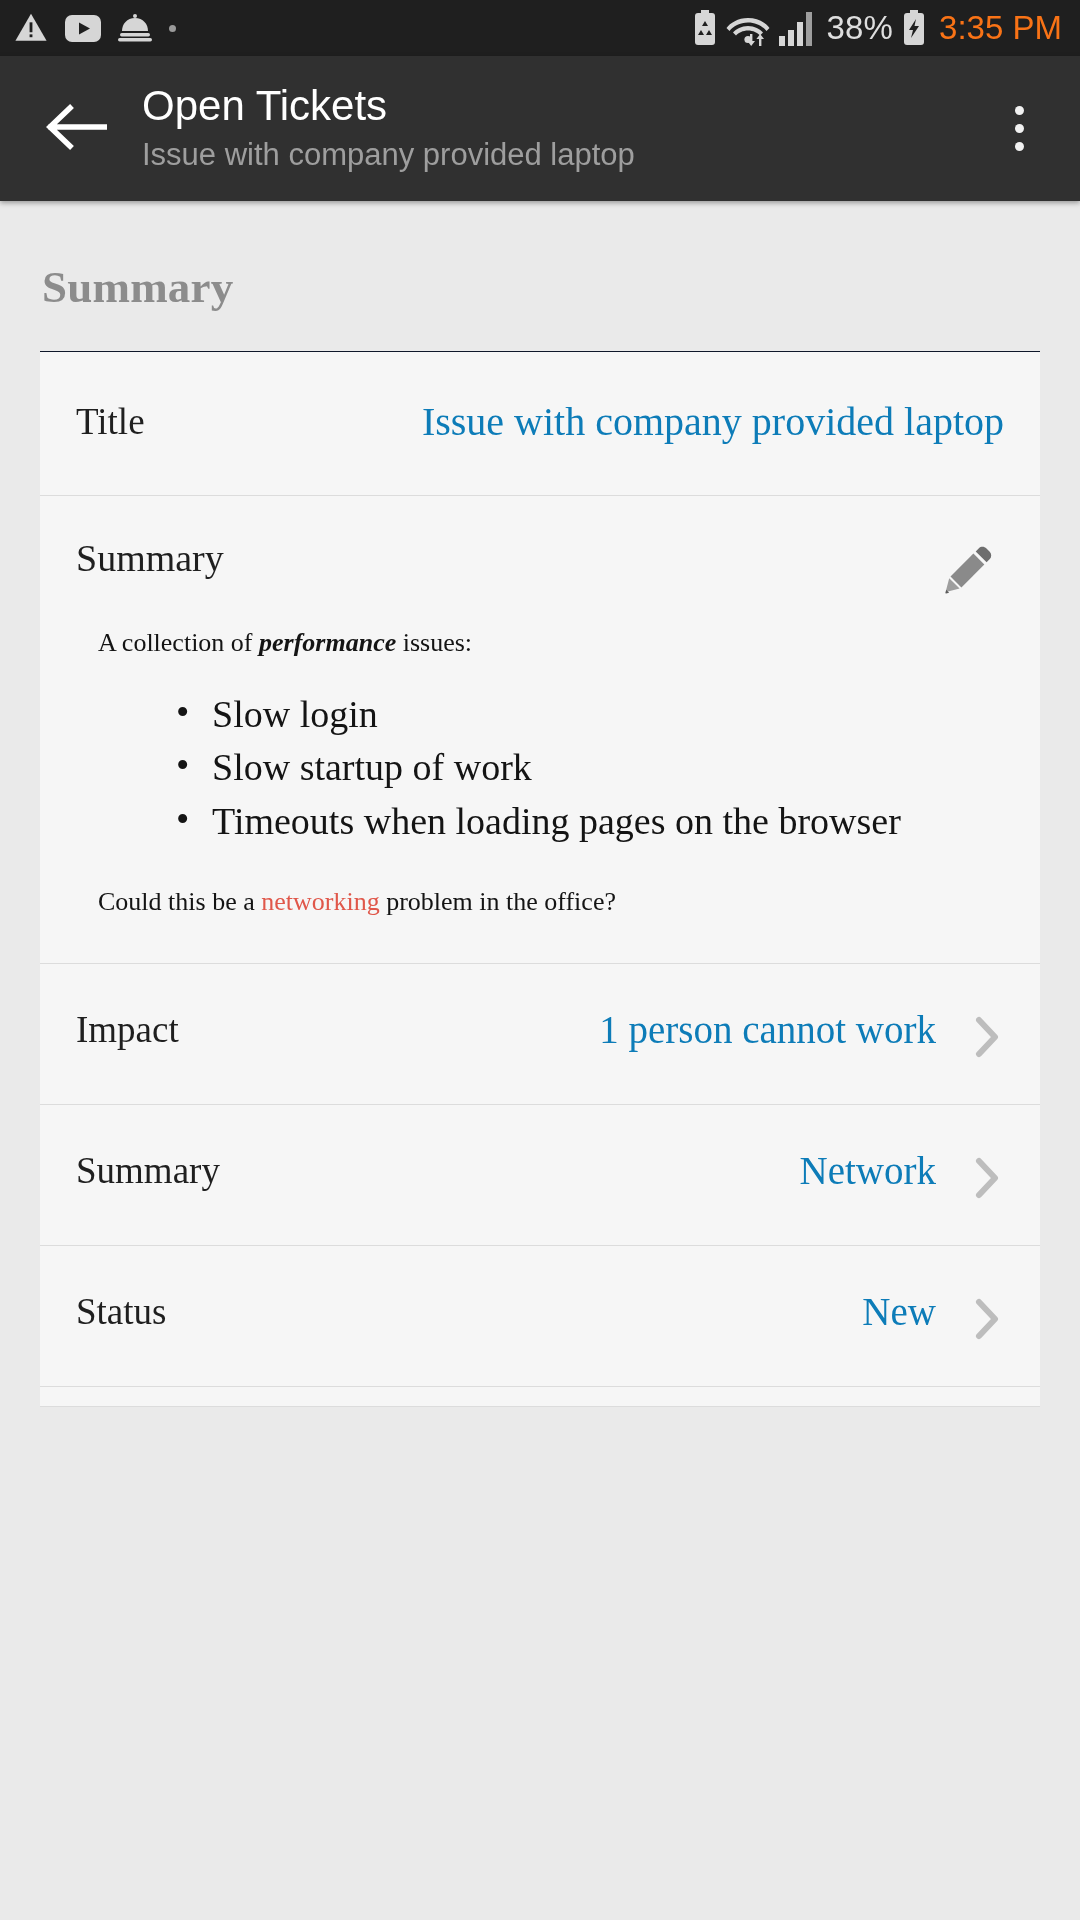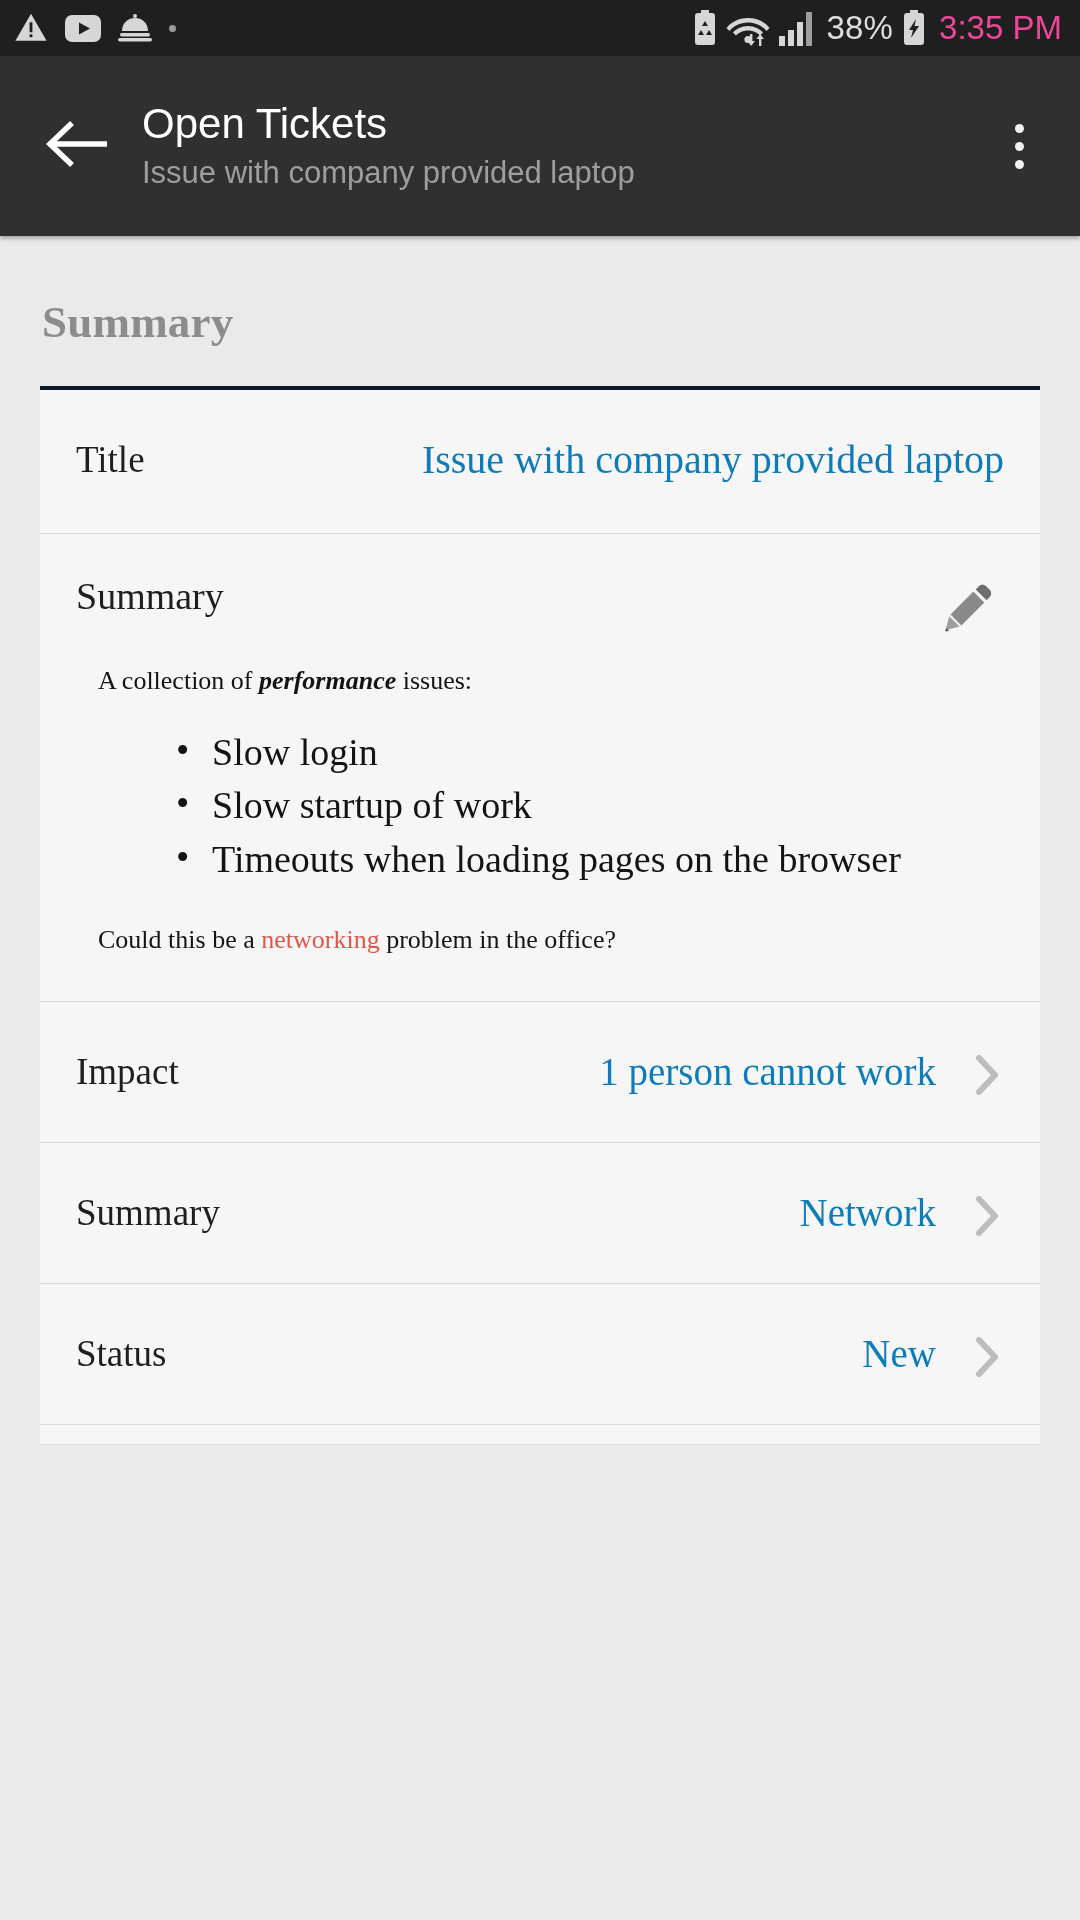--- a/index.html
+++ b/index.html
@@ -14,45 +14,45 @@
   
   .statusbar{
     height:56px; background:#1f1f1f; color:#d6d6d6;
     display:flex; justify-content:space-between;
     padding:0 18px 0 14px;
   }
   .sb-left{ display:flex; align-items:center; gap:17px; }
   .sb-right{ display:flex; align-items:center; gap:9px; }
   .sb-icon{ display:flex; align-items:center; justify-content:center; }
   .sb-text{ font-size:33px; letter-spacing:.2px; color:#dedede; }
-  .sb-time{ font-size:33px; color:#ec4899; margin-left:4px; }
+  .sb-time{ font-size:33px; color:#f97316; margin-left:4px; }
   .dot-small{ width:7px; height:7px; border-radius:50%; background:#9a9a9a; }
 
   
   .appbar{
-    height:180px; background:#303030;
+    height:145px; background:#303030;
     display:flex; align-items:center; padding:0 26px 0 34px;
     box-shadow:0 2px 5px rgba(0,0,0,.35);
     position:relative; z-index:5;
   }
   .back-btn{ width:84px; height:84px; display:flex; align-items:center; justify-content:center; flex:0 0 auto; }
   .appbar-texts{ flex:1; margin-left:24px; display:flex; flex-direction:column; justify-content:center; }
   .appbar-title{ font-size:42px; color:#ffffff; line-height:1.12; font-weight:400; }
   .appbar-sub{ font-size:31px; color:#9e9e9e; line-height:1.25; margin-top:7px; }
   .overflow-btn{ width:70px; height:96px; display:flex; flex-direction:column; align-items:center; justify-content:center; gap:9px; flex:0 0 auto; }
   .overflow-btn i{ width:9px; height:9px; border-radius:50%; background:#f1f1f1; display:block; }
 
   
   .content{ background:#eaeaea; height:1719px;font-family:Liberation Serif, serif; }
   .section-header{
     font-size:45px; font-weight:bold; color:#8c8c8c;
     padding:60px 0 38px 42px; letter-spacing:.2px;
   }
 
-  .card{ background:#f6f6f6; margin:0 40px; border-top:4px solid #0f172a; }
+  .card{ background:#f6f6f6; margin:0 40px; border-top:1px solid #0f172a; }
 
   .row{ display:flex; align-items:flex-start; padding:42px 36px 42px 36px; border-bottom:1px solid #dcdcdc; }
   .row-label{ font-size:37px; color:#1f1f1f; flex:0 0 auto; line-height:1.28; }
   .row-value{
     flex:1; text-align:right; font-size:39px; color:#0d7cb8;
     line-height:1.22; padding-left:30px; word-wrap:break-word;
   }
 
   
   .row-title{ padding:46px 36px 48px 36px; }
@@ -72,21 +72,21 @@
   .bullets{ margin:30px 0 30px 78px; }
   .bullets li{ font-size:38px; color:#141414; line-height:1.31; margin-bottom:4px; list-style:none; position:relative; padding-left:36px; }
   .bullets li::before{
     content:"\2022"; position:absolute; left:0; top:-2px; font-size:38px; color:#141414;
   }
   .para-2{ margin-top:38px; }
 
   
   .chev{ flex:0 0 auto; width:50px; display:flex; align-items:center; justify-content:flex-end; padding-top:6px; }
 
-  .row-link{ align-items:center; }
+  .row-link{ }
   .row-link .row-value{ padding-right:18px; }
 </style>
 </head>
 <body>
 
 <div class="statusbar">
   <div class="sb-left">
     <span class="sb-icon">
       <svg width="34" height="34" viewBox="0 0 24 24">
           <path fill="#d6d6d6" d="M12 2 L23 21 H1 Z"></path>

